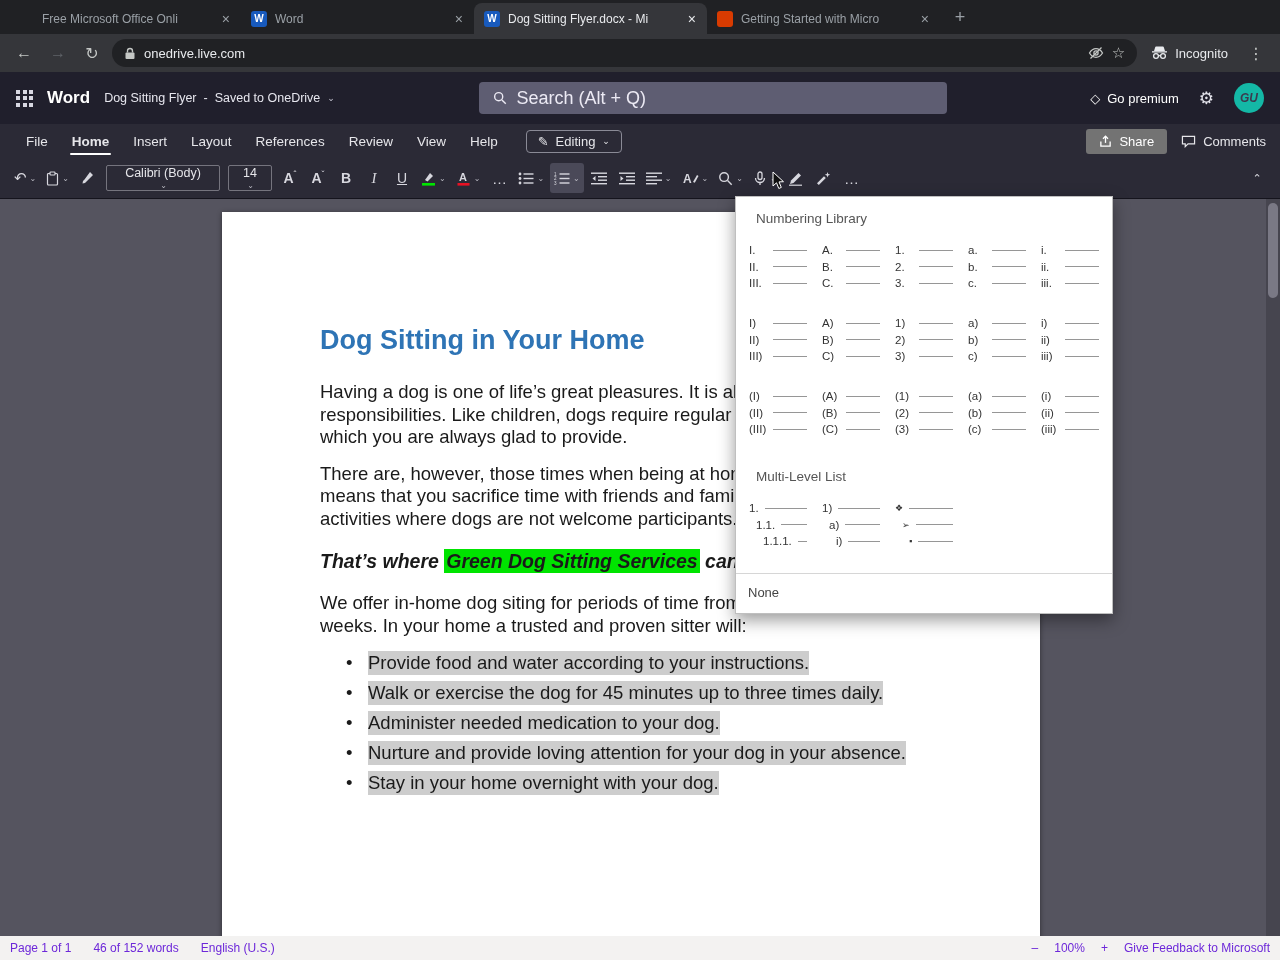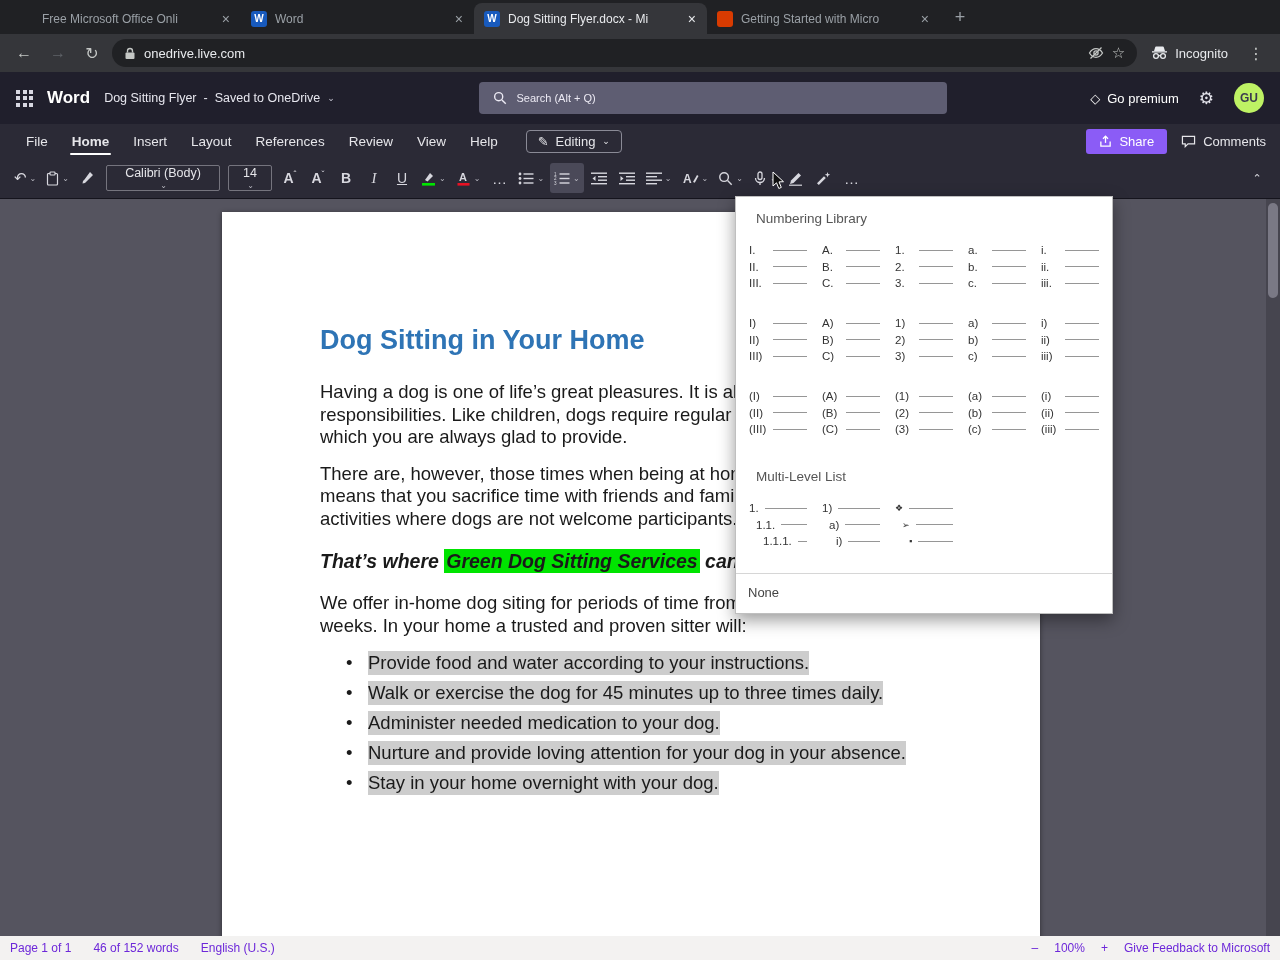--- a/index.html
+++ b/index.html
@@ -42,40 +42,40 @@
 
   
   .word-header { height:52px; background:#201f2c; display:flex; align-items:center; padding:0 16px; gap:14px; flex:0 0 auto; }
   .apps-grid { display:grid; grid-template-columns:repeat(3,4px); grid-template-rows:repeat(3,4px); gap:2.5px; }
   .apps-grid span { width:4px; height:4px; background:#d8d8e2; }
   .app-name { font-size:17px; font-weight:bold; color:#fff; }
   .doc-meta { display:flex; align-items:center; gap:7px; font-size:12.5px; color:#e6e6ee; }
   .doc-meta .chev { font-size:9px; color:#c8c8d4; }
   .search-wrap { flex:1; display:flex; justify-content:center; }
   .search-pill { width:468px; height:32px; background:#5e5d72; border-radius:4px; display:flex;
-                 align-items:center; gap:10px; padding:0 14px; font-size:11px; color:#eceaf4; }
+                 align-items:center; gap:10px; padding:0 14px; font-size:18px; color:#eceaf4; }
   .header-right { display:flex; align-items:center; gap:20px; }
   .premium { display:flex; align-items:center; gap:7px; font-size:13px; color:#fff; }
   .gear { font-size:17px; color:#e2e2ea; }
-  .avatar { width:30px; height:30px; border-radius:50%; background:#bef264; color:#3b3b4f;
-            display:flex; align-items:center; justify-content:center; font-size:12px; font-weight:bold; }
+  .avatar { width:30px; height:30px; border-radius:50%; background:#14b8a6; color:#3b3b4f;
+            display:flex; align-items:center; justify-content:center; font-size:12px; font-weight:bold;font-style:italic; }
 
   
   .menu-bar { height:34px; background:#2b2a36; display:flex; align-items:center; padding:0 14px; flex:0 0 auto;
               font-size:13.5px; color:#e6e6ea; }
   .menu-items { display:flex; height:100%; }
   .menu-item { padding:0 12px; display:flex; align-items:center; position:relative; }
   .menu-item.active { font-weight:bold; }
   .menu-item.active::after { content:""; position:absolute; left:10px; right:10px; bottom:3px; height:2.5px;
                              background:#fff; border-radius:2px; }
   .editing-pill { margin-left:16px; display:flex; align-items:center; gap:7px; border:1px solid #8a8a96;
                   border-radius:4px; padding:3px 11px; font-size:13px; }
   .editing-pill .chev { font-size:9px; }
   .menu-right { margin-left:auto; display:flex; align-items:center; gap:14px; }
-  .share-btn { background:#8b5cf6; color:#fff; border-radius:3px; padding:5px 13px; font-size:13px;
+  .share-btn { background:#737373; color:#fff; border-radius:3px; padding:5px 13px; font-size:13px;
                display:flex; align-items:center; gap:7px;text-align:center; }
   .comments-btn { display:flex; align-items:center; gap:7px; font-size:13px; color:#e6e6ea; }
 
   
   .toolbar { height:41px; background:#2b2a36; display:flex; align-items:center; padding:0 10px; gap:2px;
              color:#d7d7de; border-bottom:1px solid #15141d; flex:0 0 auto; }
   .tb-btn { height:30px; min-width:26px; display:flex; align-items:center; justify-content:center;
             border-radius:3px; padding:0 4px; gap:2px; font-size:15px; }
   .tb-btn.pressed { background:#4a4958; }
   .tb-chev { font-size:8px; color:#b9b9c2; margin-left:1px; }

